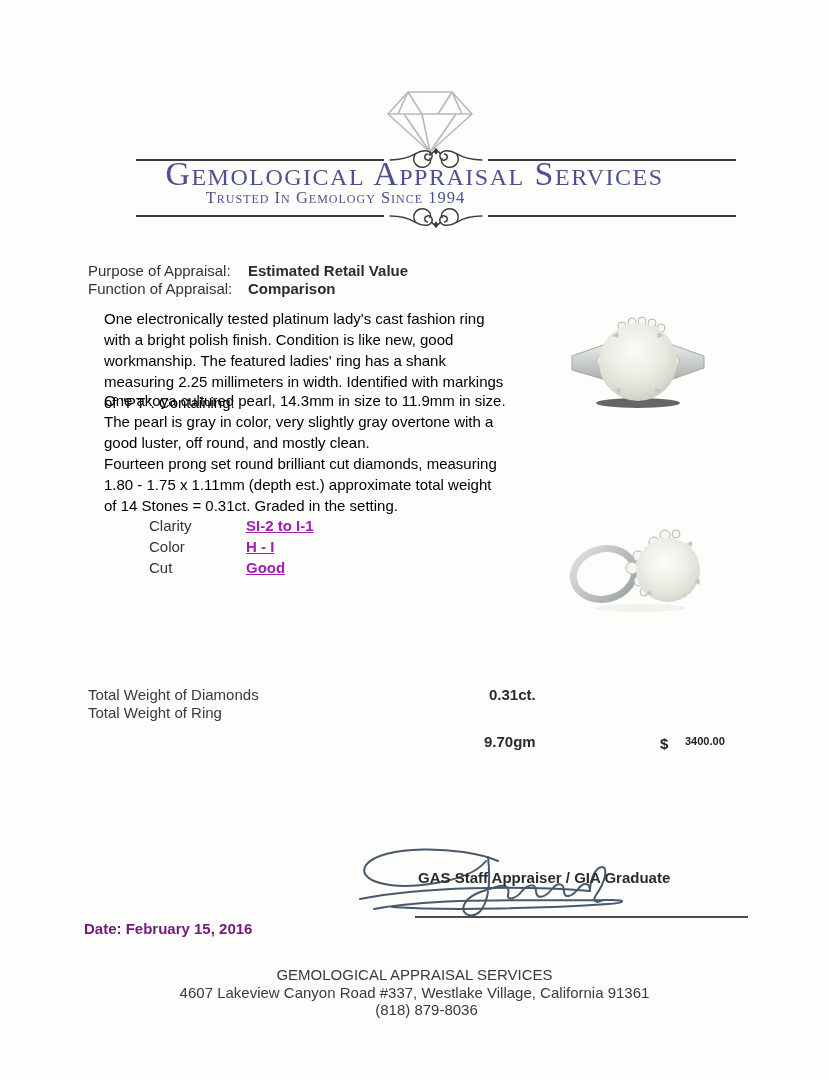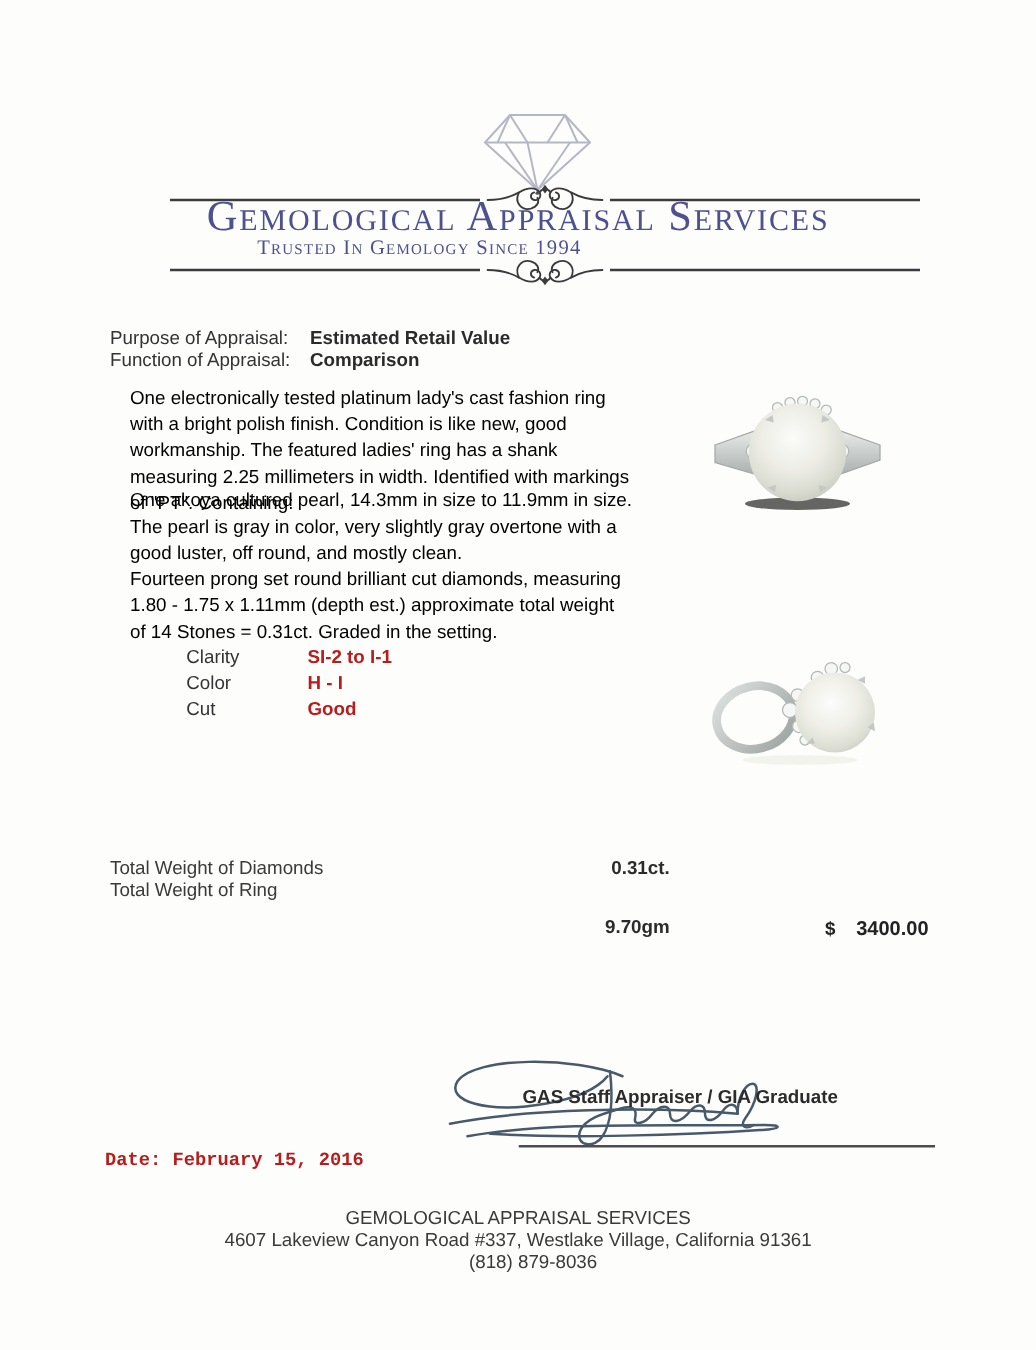--- a/index.html
+++ b/index.html
@@ -39,30 +39,30 @@
 
   
   .meta-label{font-size:15px;line-height:18px;}
   .meta-value{font-size:15px;line-height:18px;font-weight:bold;color:#2b2b2b;}
   .para{
     left:104px;width:402px;
     font-size:15px;line-height:21px;color:#000000;
   }
   .grade-row{font-size:15px;line-height:21px;display:flex;}
   .grade-row .gl{width:97px;}
-  .grade-row .gv{font-weight:bold;color:#b91c1c;}
+  .grade-row .gv{font-weight:bold;color:#a21caf;text-decoration:underline;}
 
   .tot-label{font-size:15px;line-height:18px;color:#3a3a3a;}
   .tot-value{font-size:15px;line-height:18px;font-weight:bold;color:#2b2b2b;}
   .retail-label{font-size:15.5px;font-weight:bold;color:#222;}
   .retail-cur{font-size:15px;font-weight:bold;color:#222;}
-  .retail-val{font-size:16px;font-weight:bold;color:#222;}
+  .retail-val{font-size:11px;font-weight:bold;color:#222;}
 
   .sig-line{left:415px;top:916px;width:333px;height:2px;background:#4c4c4c;}
-  .date-label{left:84px;top:920px;font-size:15px;font-weight:bold;color:#b91c1c;font-family:Liberation Mono, monospace;}
+  .date-label{left:84px;top:920px;font-size:15px;font-weight:bold;color:#701a75;}
   .signer-title{left:418px;top:869px;font-size:15px;font-weight:bold;color:#2b2b2b;}
 
   .footer-line{left:0;width:829px;text-align:center;font-size:15px;color:#3a3a3a;}
   .footer-page{font-weight:bold;color:#2b2b2b;}
 </style>
 </head>
 <body>
 
 <div id="page">
 

